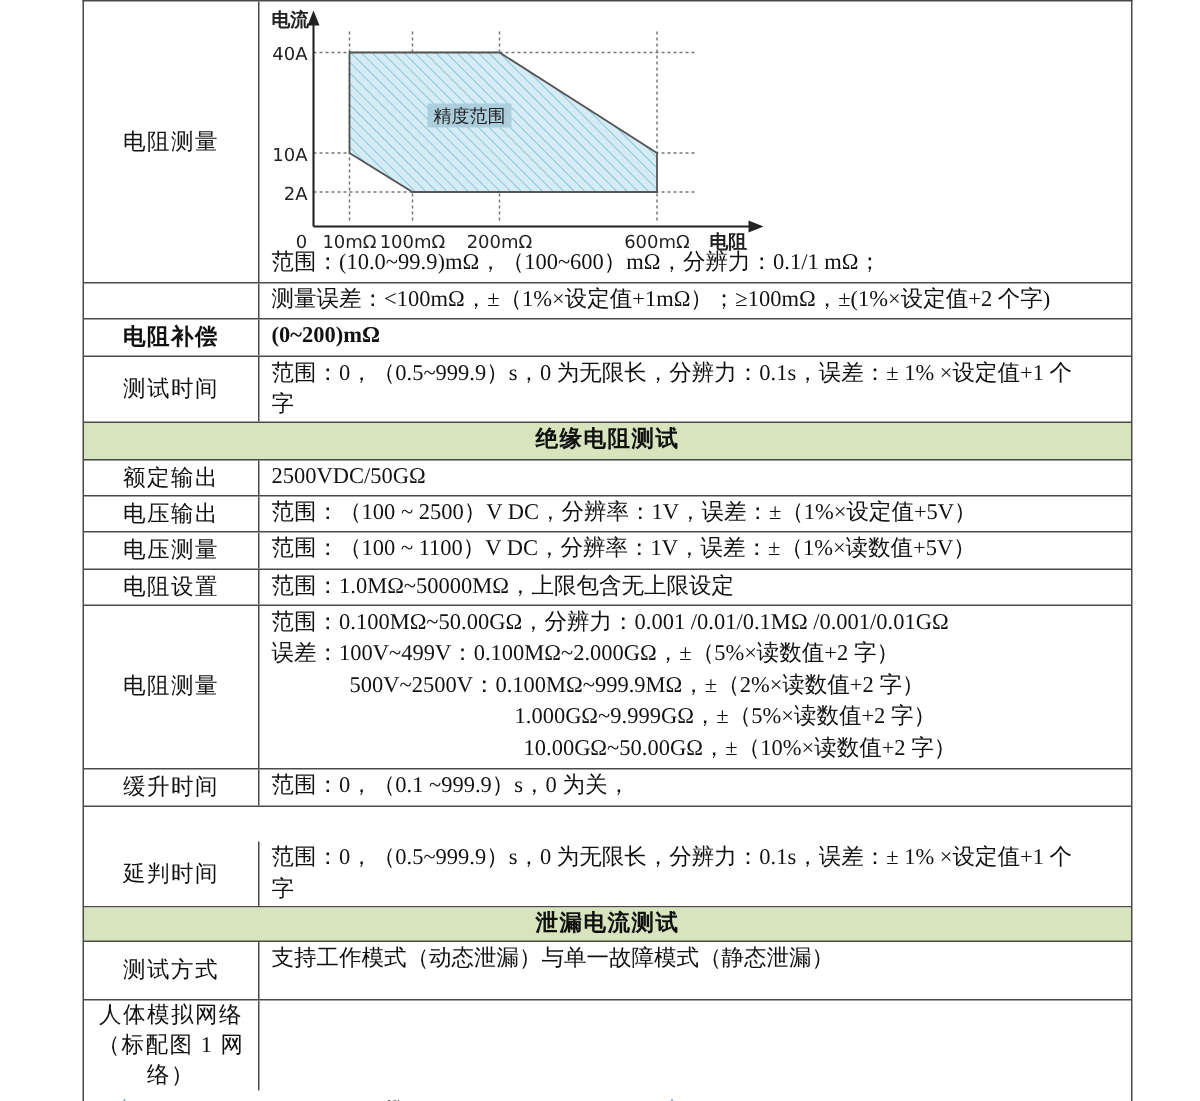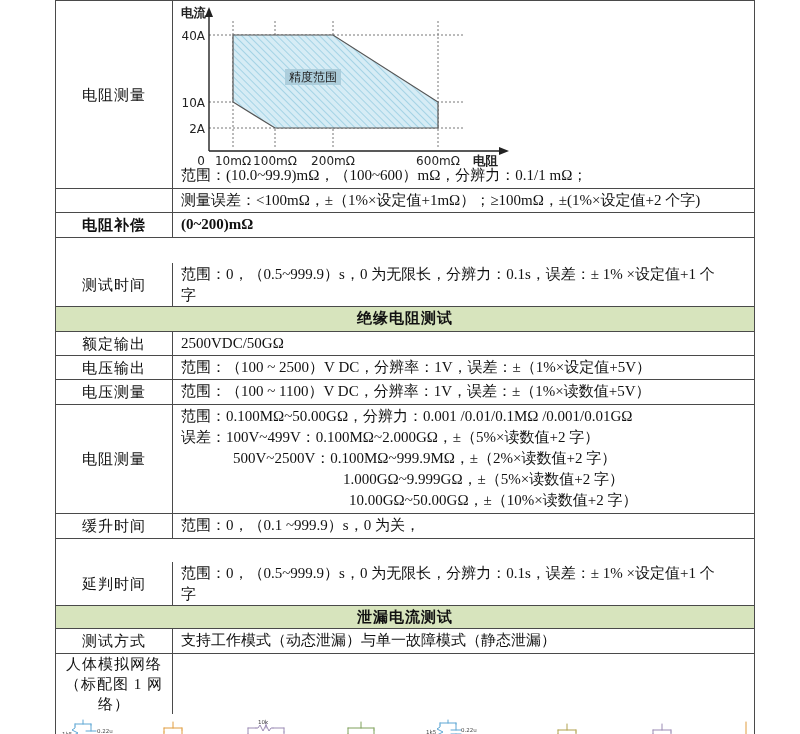--- a/index.html
+++ b/index.html
@@ -98,21 +98,21 @@
   <div class="row" style="height:24px;">
     <div class="lc"></div>
     <div class="rc">测量误差：&lt;100mΩ，±（1%×设定值+1mΩ）；≥100mΩ，±(1%×设定值+2 个字)</div>
   </div>
 
   <div class="row" style="height:25px;font-weight:bold;">
     <div class="lc">电阻补偿</div>
     <div class="rc">(0~200)mΩ</div>
   </div>
 
-  <div class="row" style="height:44px;margin-top:25px;">
+  <div class="row" style="height:44px;">
     <div class="lc">测试时间</div>
     <div class="rc">
       <div>范围：0，（0.5~999.9）s，0 为无限长，分辨力：0.1s，误差：± 1% ×设定值+1 个</div>
       <div>字</div>
     </div>
   </div>
 
   <div class="sec" style="height:25px;">绝缘电阻测试</div>
 
   <div class="row" style="height:24px;">
@@ -123,20 +123,24 @@
   <div class="row" style="height:24px;">
     <div class="lc">电压输出</div>
     <div class="rc">范围：（100 ~ 2500）V DC，分辨率：1V，误差：±（1%×设定值+5V）</div>
   </div>
 
   <div class="row" style="height:25px;">
     <div class="lc">电压测量</div>
     <div class="rc">范围：（100 ~ 1100）V DC，分辨率：1V，误差：±（1%×读数值+5V）</div>
   </div>
 
+  <div class="row" style="height:24px;">
+    <div class="lc">电阻设置</div>
+    <div class="rc">范围：1.0MΩ~50000MΩ，上限包含无上限设定</div>
+  </div>
 
   <div class="row" style="height:109px;">
     <div class="lc">电阻测量</div>
     <div class="rc">
       <div>范围：0.100MΩ~50.00GΩ，分辨力：0.001 /0.01/0.1MΩ /0.001/0.01GΩ</div>
       <div>误差：100V~499V：0.100MΩ~2.000GΩ，±（5%×读数值+2 字）</div>
       <div class="ind1">500V~2500V：0.100MΩ~999.9MΩ，±（2%×读数值+2 字）</div>
       <div class="ind2">1.000GΩ~9.999GΩ，±（5%×读数值+2 字）</div>
       <div class="ind3">10.00GΩ~50.00GΩ，±（10%×读数值+2 字）</div>
     </div>
@@ -150,21 +154,21 @@
   <div class="row" style="height:44px;margin-top:23px;">
     <div class="lc">延判时间</div>
     <div class="rc">
       <div>范围：0，（0.5~999.9）s，0 为无限长，分辨力：0.1s，误差：± 1% ×设定值+1 个</div>
       <div>字</div>
     </div>
   </div>
 
   <div class="sec" style="height:23px;">泄漏电流测试</div>
 
-  <div class="row" style="height:25px;">
+  <div class="row" style="height:39px;">
     <div class="lc">测试方式</div>
     <div class="rc">支持工作模式（动态泄漏）与单一故障模式（静态泄漏）</div>
   </div>
 
   <div class="row" style="height:106px;">
     <div class="lc">人体模拟网络（标配图 1 网络）</div>
     <div class="rc figs">
 
       <div class="fig">
         <svg width="60" height="60" viewBox="0 0 60 60">

